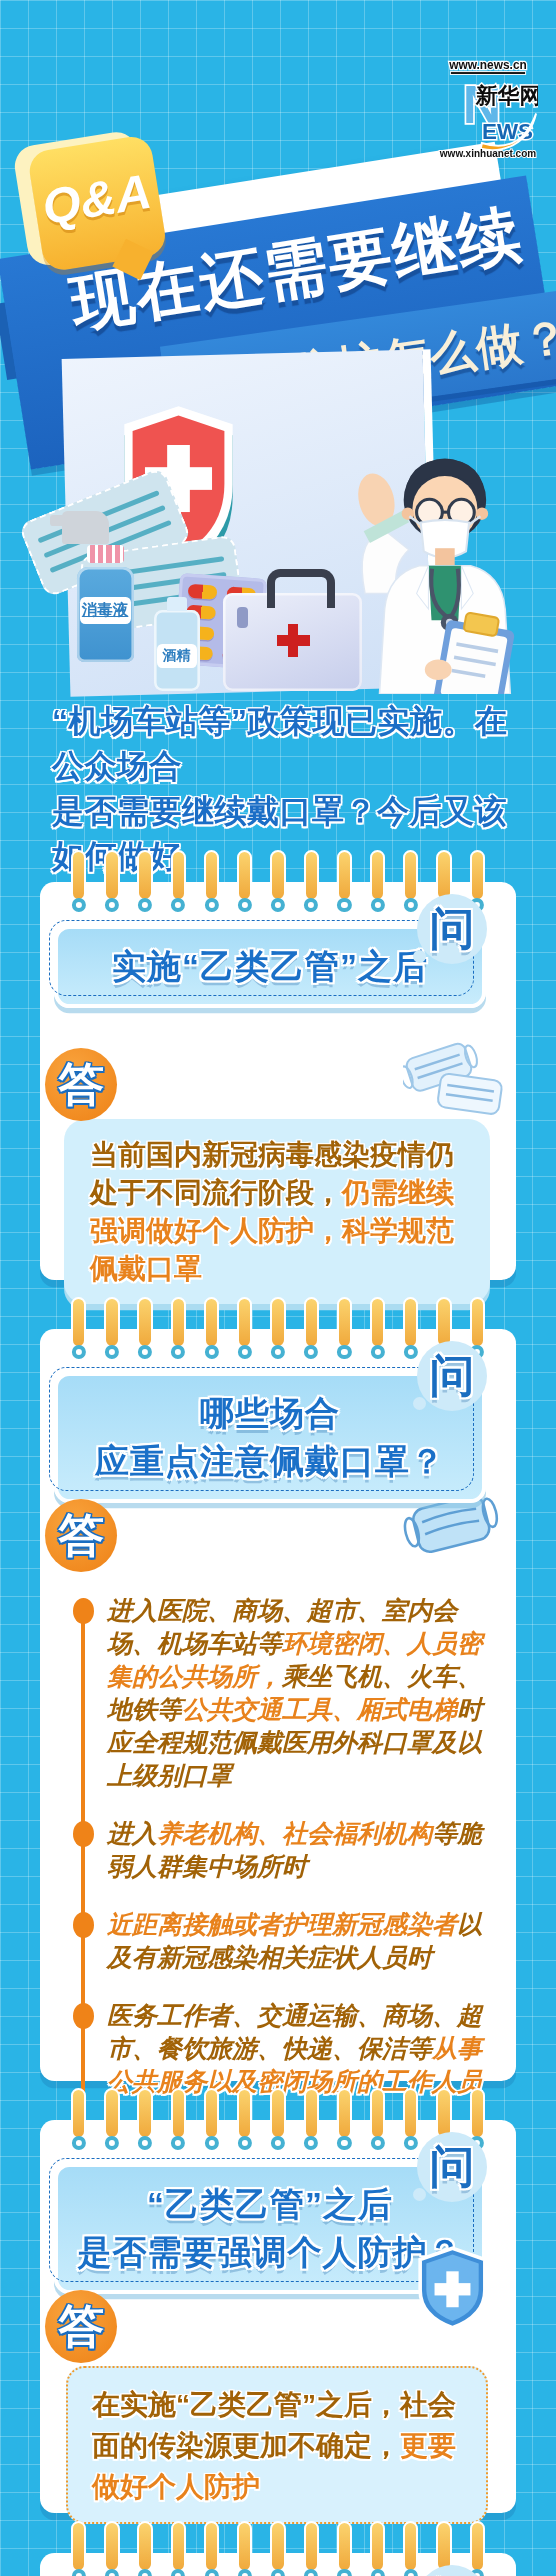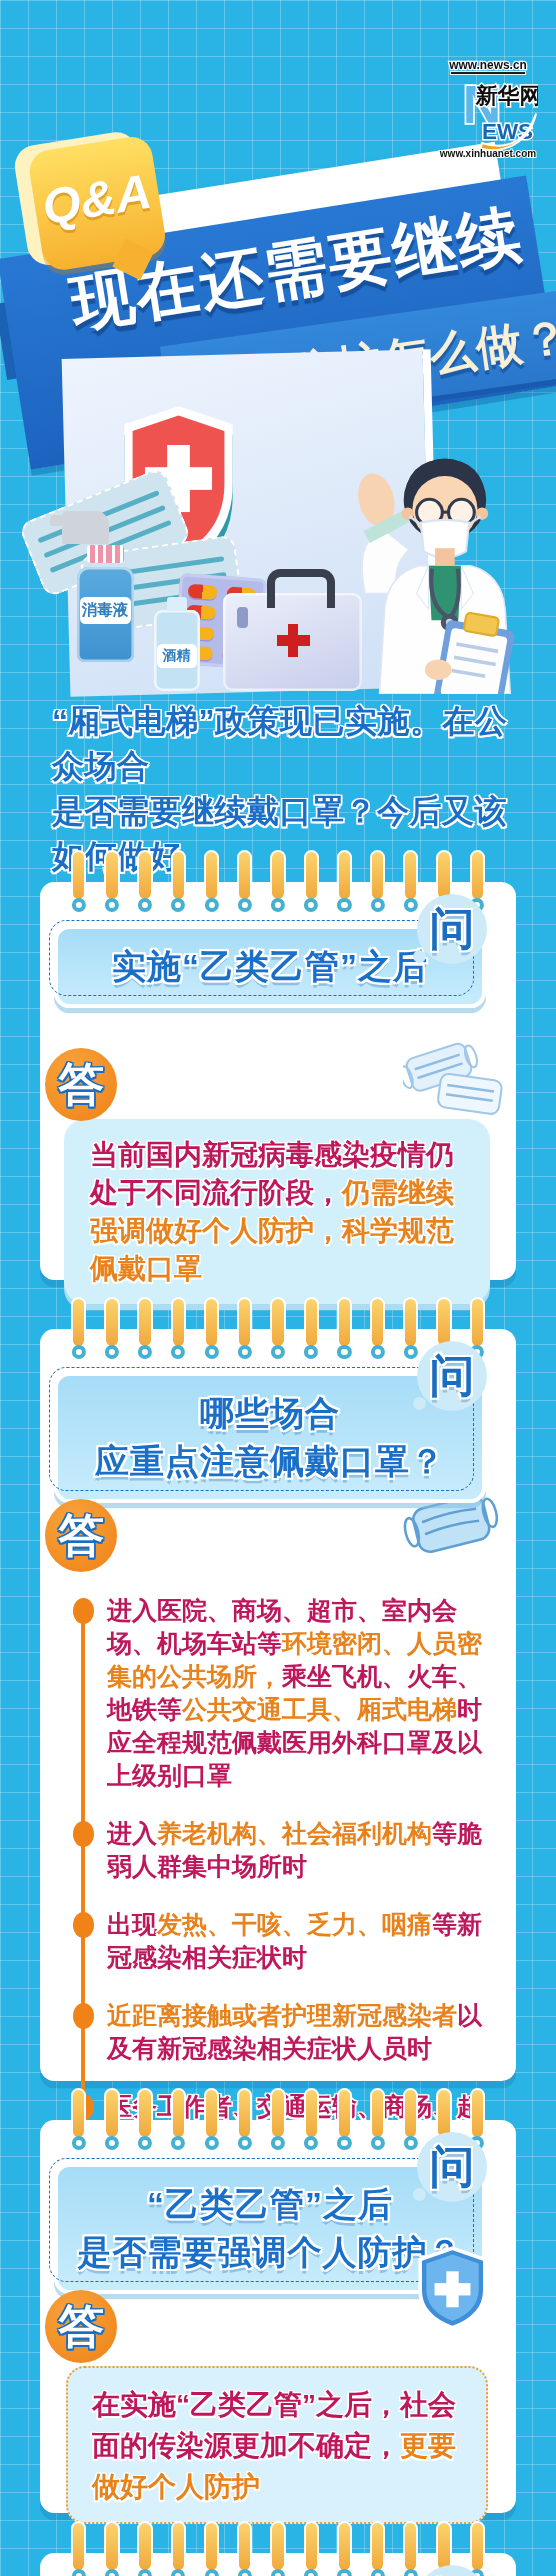--- a/index.html
+++ b/index.html
@@ -8,21 +8,21 @@
     background-color:#2ab4e6;
     background-image:
       linear-gradient(rgba(255,255,255,.25) 1px, transparent 1px),
       linear-gradient(90deg, rgba(255,255,255,.25) 1px, transparent 1px);
     background-size:28px 28px;}
   .abs{position:absolute;}
   
   .outl{text-shadow:-1.5px -1.5px 0 #fff,0 -1.5px 0 #fff,1.5px -1.5px 0 #fff,-1.5px 0 0 #fff,1.5px 0 0 #fff,-1.5px 1.5px 0 #fff,0 1.5px 0 #fff,1.5px 1.5px 0 #fff;}
   .outl-lg{text-shadow:-2.1px -2.1px 0 #fff,0 -2.1px 0 #fff,2.1px -2.1px 0 #fff,-2.1px 0 0 #fff,2.1px 0 0 #fff,-2.1px 2.1px 0 #fff,0 2.1px 0 #fff,2.1px 2.1px 0 #fff,0 4.6px 0 rgba(18,88,158,.28);}
   .outl-blue{text-shadow:-1.5px -1.5px 0 #1a6dc0,0 -1.5px 0 #1a6dc0,1.5px -1.5px 0 #1a6dc0,-1.5px 0 0 #1a6dc0,1.5px 0 0 #1a6dc0,-1.5px 1.5px 0 #1a6dc0,0 1.5px 0 #1a6dc0,1.5px 1.5px 0 #1a6dc0;}
-  .sb{color:#be185d;text-align:right;} .so{color:#e8821c;}
+  .sb{color:#a16207;text-align:right;} .so{color:#e8821c;}
   
   .sheet{left:173px;top:167px;width:343px;height:245px;background:#fff;transform:rotate(-9deg);z-index:1;box-shadow:0 4.1px 9.3px rgba(20,90,150,.15);}
   .fold1{left:0;top:289px;width:185px;height:77px;background:#1b61b4;transform:rotate(-9deg);z-index:1;}
   .banner1{left:11.3px;top:216px;width:535px;height:206px;transform:rotate(-9deg);z-index:2;
     background:linear-gradient(180deg,#2878d3,#1c63be);box-shadow:0 6.2px 0 rgba(14,70,140,.30);padding-top:7.2px;}
   .banner1 .t1{margin:7.2px 0 0 66px;font-size:63px;color:#fff;letter-spacing:2.1px;text-shadow:0 5.2px 1px rgba(8,45,105,.45);}
   .banner1 .t2{margin:8.2px 0 0 77px;font-size:63px;color:#fff;letter-spacing:2.1px;text-shadow:0 5.2px 1px rgba(8,45,105,.45);}
   .banner2{left:164px;top:318px;width:407px;height:87px;transform:rotate(-8deg);z-index:3;
     background:linear-gradient(180deg,#3388da,#2a77cc);box-shadow:0 5.2px 0 rgba(14,70,140,.30);}
   .banner2 .t3{margin:15.5px 0 0 31px;font-size:46px;color:#f8efd9;letter-spacing:1px;text-shadow:0 4.1px 1px rgba(8,45,105,.4);}
@@ -64,21 +64,21 @@
   .pins i::after{content:'';position:absolute;left:50%;bottom:-13.4px;transform:translateX(-50%);width:6.2px;height:6.2px;border-radius:50%;background:#fff;border:4.1px solid #45b1d2;}
   .ask{position:absolute;right:29px;top:12.4px;width:70px;height:70px;border-radius:50%;background:#cdeaf9;text-align:center;line-height:70px;font-size:45px;color:#1a6dc0;z-index:6;}
   .ask::after{content:'';position:absolute;left:-4.1px;bottom:1px;width:13.4px;height:13.4px;border-radius:50%;background:#cdeaf9;}
   .qbox{position:absolute;left:14px;right:30px;top:43px;background:linear-gradient(180deg,#a6dcf7,#c8ecfc);border:4.1px solid #fff;border-radius:15.5px;box-shadow:0 5.2px 0 rgba(126,189,224,.55);text-align:center;padding:13.4px 0;z-index:5;}
   .qbox::before{content:'';position:absolute;left:-9.3px;top:-9.3px;right:8.2px;bottom:8.2px;border:1.5px dashed #1a6dc0;border-radius:17.5px;}
   .qbox .ql{font-size:34px;line-height:48px;color:#1a70c8;letter-spacing:1px;}
   .ans-oval{position:absolute;left:5.2px;width:72px;height:73px;border-radius:50%;background:radial-gradient(circle at 38% 32%,#f9a43e,#ee8115);text-align:center;line-height:73px;font-size:46px;color:#fff;z-index:6;}
   .ansbox{position:absolute;left:24px;right:26px;background:#d2effc;border-radius:21.6px;box-shadow:0 6.2px 0 #abdcf1;padding:16.5px 26px;font-size:28px;line-height:38px;}
   .ansbox3{position:absolute;left:26px;right:28px;background:#d8f1fd;border:2.1px dotted #f09a2a;border-radius:18.5px;padding:15.5px 24px;font-size:28px;line-height:41px;}
   
-  .blist{position:absolute;left:33px;right:26px;top:265px;}
+  .blist{position:absolute;left:33px;right:26px;top:265px;font-style:italic;}
   .blt-line{position:absolute;left:7.7px;top:18.5px;bottom:29px;width:4.1px;background:#ef8318;border-radius:2.1px;}
   .blt{position:relative;padding-left:34px;margin-bottom:25px;font-size:25px;line-height:33px;}
   .blt::before{content:'';position:absolute;left:0;top:4.1px;width:20.6px;height:26px;border-radius:50%;background:#ef8318;}
   svg text{font-family:"Liberation Sans","DejaVu Sans",sans-serif;font-weight:bold;}
 </style>
 </head>
 <body>
 
 <div id="poster">
 
@@ -187,38 +187,38 @@
         <div class="pill" style="left:48px;top:31px;"></div>
       <div class="pill" style="left:9.3px;top:52px;"></div>
         <div class="pill" style="left:48px;top:52px;"></div>
       <div class="pill" style="left:9.3px;top:72px;"></div>
         <div class="pill" style="left:48px;top:72px;"></div>
     </div>
     <div class="spray">
       <div class="spray-head"></div>
       <div class="spray-noz"></div>
       <div class="spray-cap"></div>
-      <div class="bottle-label" style="font-size:15.5px;">消毒液</div>
+      <div class="bottle-label" style="font-size:15.5px;text-decoration:underline;">消毒液</div>
     </div>
     <div class="alcohol">
       <div class="alc-neck"></div>
       <div class="bottle-label" style="font-size:14px;top:34px;">酒精</div>
     </div>
     <div class="kit">
       <div class="kit-handle"></div>
       <div class="kit-latch"></div>
       <div class="kit-cross">
         <i style="left:11.3px;top:0;width:10.3px;height:33px;"></i>
         <i style="left:0;top:11.3px;width:33px;height:10.3px;"></i>
       </div>
     </div>
   </div>
 
   <div class="abs intro outl">
-    <div>“厢式电梯”政策现已实施。在公众场合</div>
+    <div>“机场车站等”政策现已实施。在公众场合</div>
     <div>是否需要继续戴口罩？今后又该如何做好</div>
     <div>个人防护？一起来听权威解答。</div>
   </div>
 
   <div class="card" style="top:882px;height:398px;">
     <div class="pins">
         <i></i>
         <i></i>
         <i></i>
         <i></i>
@@ -282,21 +282,20 @@
           <path d="M46,66 Q100,58 154,66" stroke="#5e9fd4" stroke-width="5" fill="none"></path>
           <path d="M46,90 Q100,82 154,90" stroke="#5e9fd4" stroke-width="5" fill="none"></path>
           <ellipse cx="22" cy="80" rx="12" ry="28" fill="none" stroke="#5e9fd4" stroke-width="5"></ellipse>
           <ellipse cx="178" cy="80" rx="12" ry="28" fill="none" stroke="#5e9fd4" stroke-width="5"></ellipse>
         </g>
     </svg>
     <div class="blist">
       <div class="blt-line"></div>
       <div class="blt outl"><span class="sb">进入医院、商场、超市、室内会场、机场车站等</span><span class="so">环境密闭、人员密集的公共场所，</span><span class="sb">乘坐飞机、火车、地铁等</span><span class="so">公共交通工具、厢式电梯</span><span class="sb">时应全程规范佩戴医用外科口罩及以上级别口罩</span></div>
       <div class="blt outl"><span class="sb">进入</span><span class="so">养老机构、社会福利机构</span><span class="sb">等脆弱人群集中场所时</span></div>
-      <div class="blt outl"><span class="sb">出现</span><span class="so">发热、干咳、乏力、咽痛</span><span class="sb">等新冠感染相关症状时</span></div>
       <div class="blt outl"><span class="so">近距离接触或者护理新冠感染者</span><span class="sb">以及有新冠感染相关症状人员时</span></div>
       <div class="blt outl"><span class="sb">医务工作者、交通运输、商场、超市、餐饮旅游、快递、保洁等</span><span class="so">从事公共服务以及密闭场所的工作人员</span></div>
     </div>
   </div>
 
   <div class="card" style="top:2120px;height:393px;">
     <div class="pins">
         <i></i>
         <i></i>
         <i></i>

